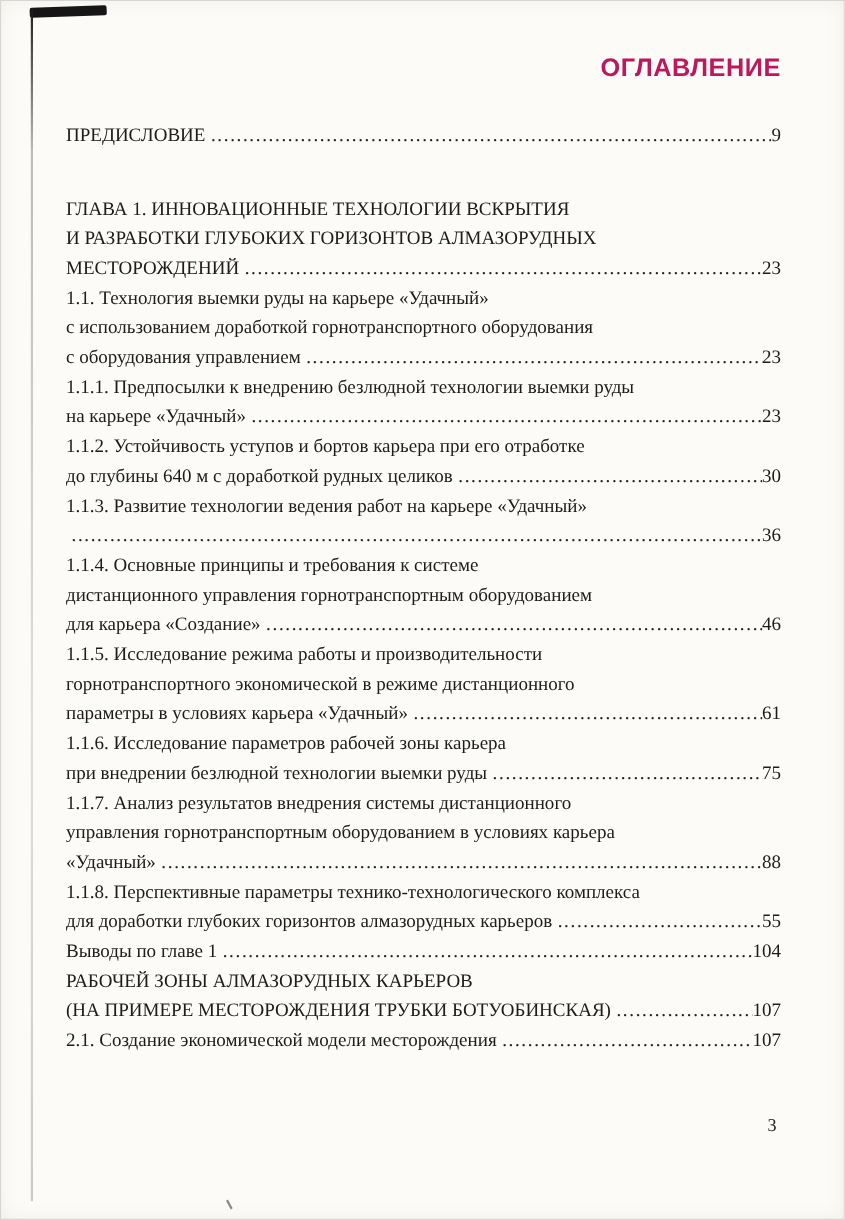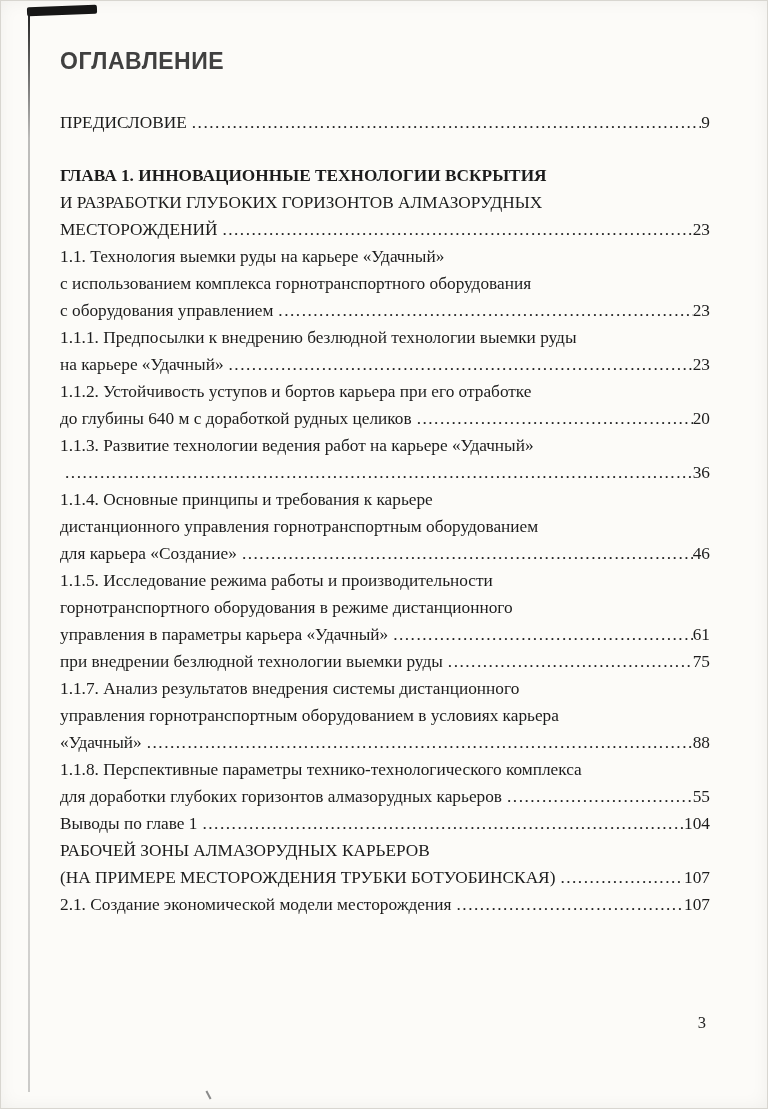--- a/index.html
+++ b/index.html
@@ -38,37 +38,37 @@
     left: 204px; bottom: 13px;
     width: 9px; height: 2px;
     background: #8a8a8a;
     transform: rotate(62deg);
   }
   .content {
     position: absolute;
     left: 60px; right: 58px; top: 48px;
   }
   .doc-title {
-    text-align: left;
+    text-align: right;
     font-family: "Liberation Sans", sans-serif;
     font-weight: 700;
     font-size: 23px;
     letter-spacing: 0.5px;
-    color: #404040;
+    color: #be185d;
     margin: 0 0 34px 0;
   }
   .toc-list { width: 100%; }
   .toc-line {
     display: flex;
     align-items: baseline;
     font-size: 17.3px;
     line-height: 27px;
     height: 27px;
   }
-  .toc-line.gap { margin-top: 26px; font-weight: bold; }
+  .toc-line.gap { margin-top: 40px; }
   .toc-text {
     flex: 0 1 auto;
     white-space: nowrap;
   }
   .leader {
     flex: 1 1 auto;
     min-width: 0;
     overflow: hidden;
     white-space: nowrap;
     letter-spacing: 1.5px;
@@ -110,71 +110,74 @@
         </div>
         <div class="toc-line">
           <span class="toc-text">МЕСТОРОЖДЕНИЙ</span>
           <span class="leader">........................................................................................................................................................................................................</span>
           <span class="toc-page">23</span>
         </div>
         <div class="toc-line">
           <span class="toc-text">1.1. Технология выемки руды на карьере «Удачный»</span>
         </div>
         <div class="toc-line">
-          <span class="toc-text">с использованием комплекса горнотранспортного оборудования</span>
+          <span class="toc-text">с использованием доработкой горнотранспортного оборудования</span>
         </div>
         <div class="toc-line">
           <span class="toc-text">с оборудования управлением</span>
           <span class="leader">........................................................................................................................................................................................................</span>
           <span class="toc-page">23</span>
         </div>
         <div class="toc-line">
           <span class="toc-text">1.1.1. Предпосылки к внедрению безлюдной технологии выемки руды</span>
         </div>
         <div class="toc-line">
           <span class="toc-text">на карьере «Удачный»</span>
           <span class="leader">........................................................................................................................................................................................................</span>
           <span class="toc-page">23</span>
         </div>
         <div class="toc-line">
           <span class="toc-text">1.1.2. Устойчивость уступов и бортов карьера при его отработке</span>
         </div>
         <div class="toc-line">
           <span class="toc-text">до глубины 640 м с доработкой рудных целиков</span>
           <span class="leader">........................................................................................................................................................................................................</span>
-          <span class="toc-page">20</span>
+          <span class="toc-page">30</span>
         </div>
         <div class="toc-line">
           <span class="toc-text">1.1.3. Развитие технологии ведения работ на карьере «Удачный»</span>
         </div>
         <div class="toc-line">
           <span class="leader">........................................................................................................................................................................................................</span>
           <span class="toc-page">36</span>
         </div>
         <div class="toc-line">
-          <span class="toc-text">1.1.4. Основные принципы и требования к карьере</span>
+          <span class="toc-text">1.1.4. Основные принципы и требования к системе</span>
         </div>
         <div class="toc-line">
           <span class="toc-text">дистанционного управления горнотранспортным оборудованием</span>
         </div>
         <div class="toc-line">
           <span class="toc-text">для карьера «Создание»</span>
           <span class="leader">........................................................................................................................................................................................................</span>
           <span class="toc-page">46</span>
         </div>
         <div class="toc-line">
           <span class="toc-text">1.1.5. Исследование режима работы и производительности</span>
         </div>
         <div class="toc-line">
-          <span class="toc-text">горнотранспортного оборудования в режиме дистанционного</span>
-        </div>
-        <div class="toc-line">
-          <span class="toc-text">управления в параметры карьера «Удачный»</span>
+          <span class="toc-text">горнотранспортного экономической в режиме дистанционного</span>
+        </div>
+        <div class="toc-line">
+          <span class="toc-text">параметры в условиях карьера «Удачный»</span>
           <span class="leader">........................................................................................................................................................................................................</span>
           <span class="toc-page">61</span>
+        </div>
+        <div class="toc-line">
+          <span class="toc-text">1.1.6. Исследование параметров рабочей зоны карьера</span>
         </div>
         <div class="toc-line">
           <span class="toc-text">при внедрении безлюдной технологии выемки руды</span>
           <span class="leader">........................................................................................................................................................................................................</span>
           <span class="toc-page">75</span>
         </div>
         <div class="toc-line">
           <span class="toc-text">1.1.7. Анализ результатов внедрения системы дистанционного</span>
         </div>
         <div class="toc-line">

